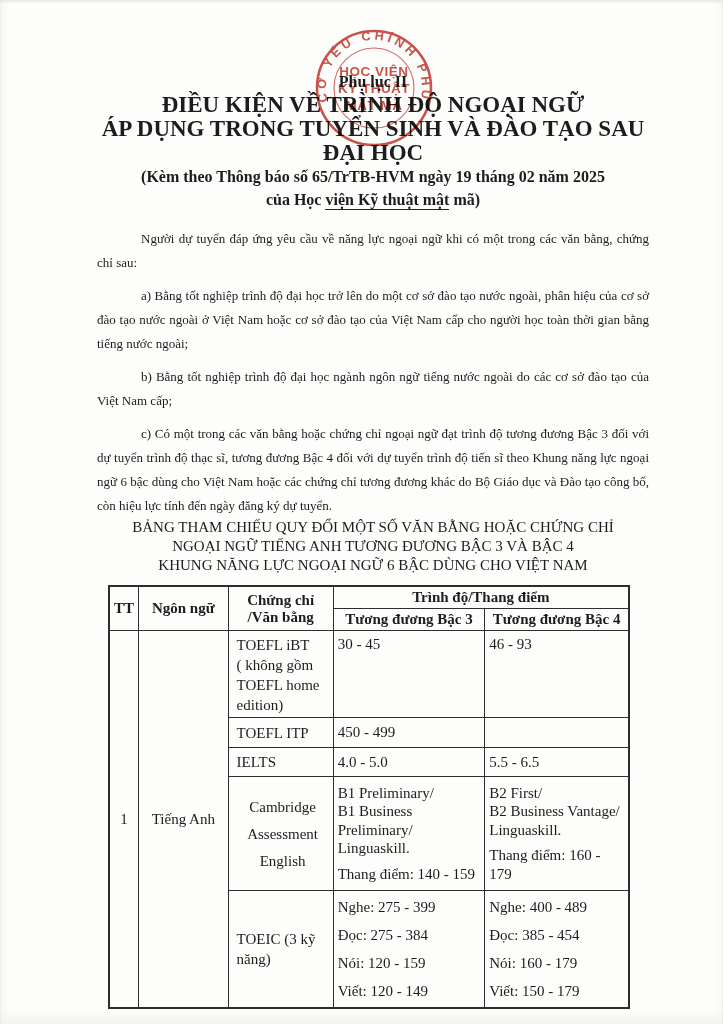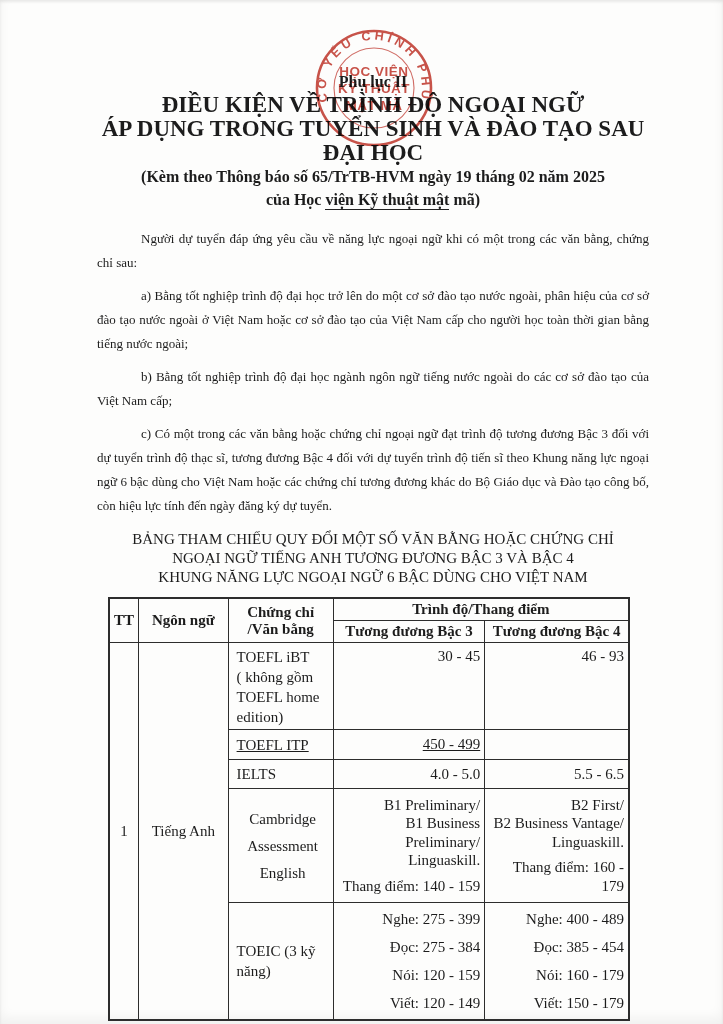--- a/index.html
+++ b/index.html
@@ -24,32 +24,32 @@
   .ring-inner{stroke-width:1.1px;opacity:.85;}
   .ring-text{fill:#c23b31;font-weight:bold;font-size:12.5px;letter-spacing:3.5px;
              font-family:"Liberation Sans",sans-serif;}
   .center-text{fill:#c23b31;font-weight:bold;font-size:13.5px;letter-spacing:.5px;
              font-family:"Liberation Sans",sans-serif;}
   
   .para{font-size:13px;line-height:24px;text-align:justify;text-indent:44px;margin:0;}
   .para.intro{margin-top:16px;}
   .para.item{margin-top:9px;}
   
-  .caption{margin-top:12px;text-align:center;font-size:15px;line-height:19px;}
+  .caption{text-align:center;font-size:15px;line-height:19px;}
   
   table.ref{border-collapse:collapse;margin:10px 0 0 11px;width:522px;
             font-size:15px;border:2px solid #2d2d2d;}
   table.ref td,table.ref th{border:1px solid #2d2d2d;padding:2px 4px;}
   th{font-weight:bold;text-align:center;font-size:15px;}
   .c-num,.c-lang{text-align:center;vertical-align:middle;}
   .c-cert{text-align:left;padding-left:8px !important;vertical-align:middle;line-height:20px;}
-  .c-score{text-align:right;vertical-align:middle;line-height:19px;}
+  .c-score{text-align:left;vertical-align:middle;line-height:19px;}
   tr.r1 td{height:77px;}
   tr.r1 .c-cert,tr.r1 .c-score{vertical-align:top;padding-top:4px;}
-  tr.r2 td{height:25px;text-decoration:underline;}
+  tr.r2 td{height:25px;}
   tr.r3 td{height:24px;}
   tr.r4 td{height:109px;}
   tr.r5 td{height:108px;}
   .spread>div{margin:7px 0;text-align:center;}
   .camb>div{line-height:18.5px;}
   .camb>div:last-child{margin-top:7px;}
   .tall>div{line-height:28px;}
 </style>
 </head>
 <body>

